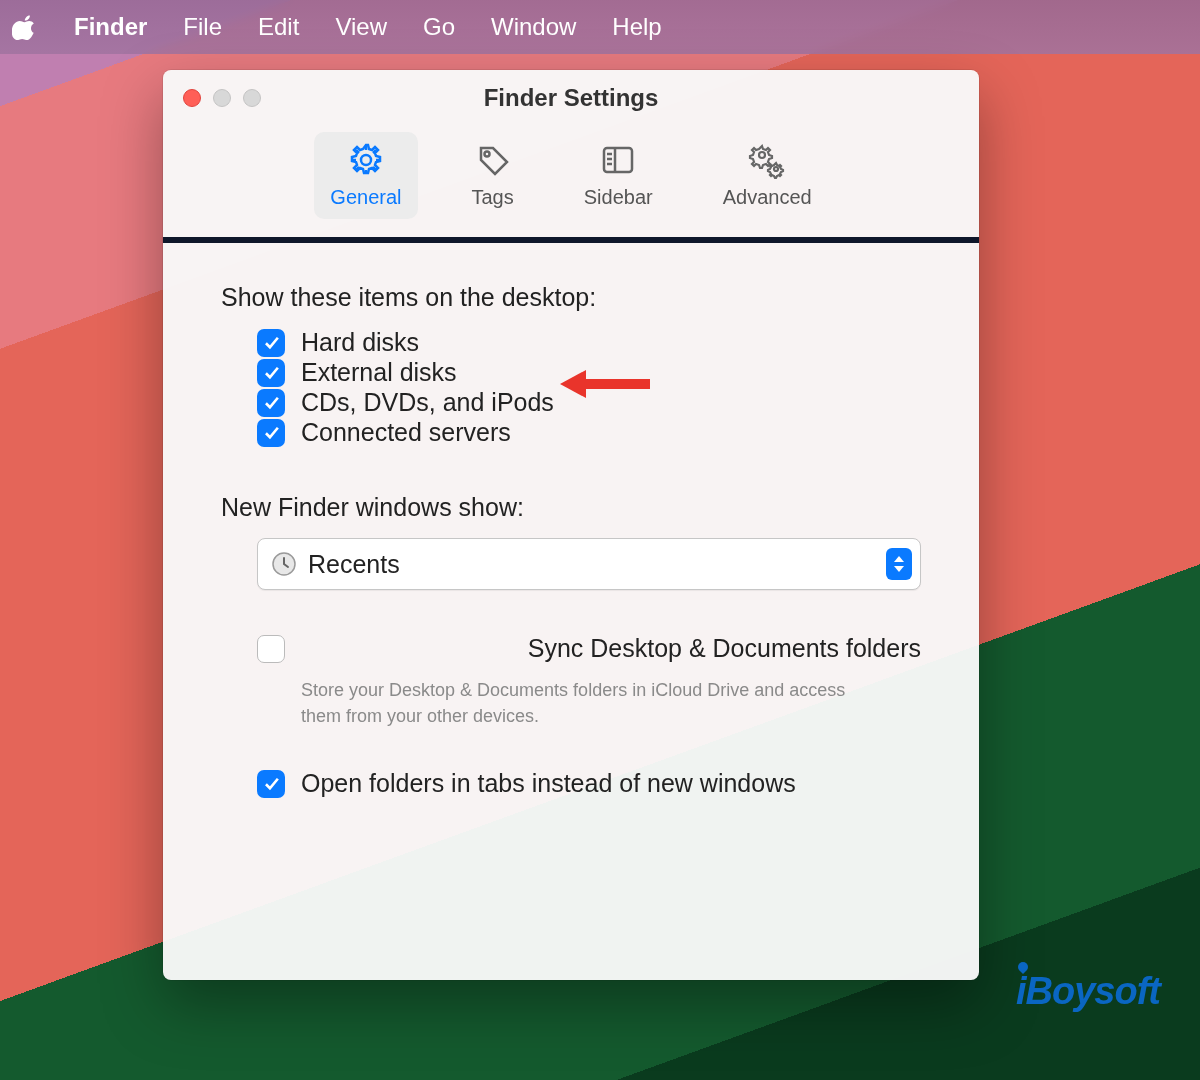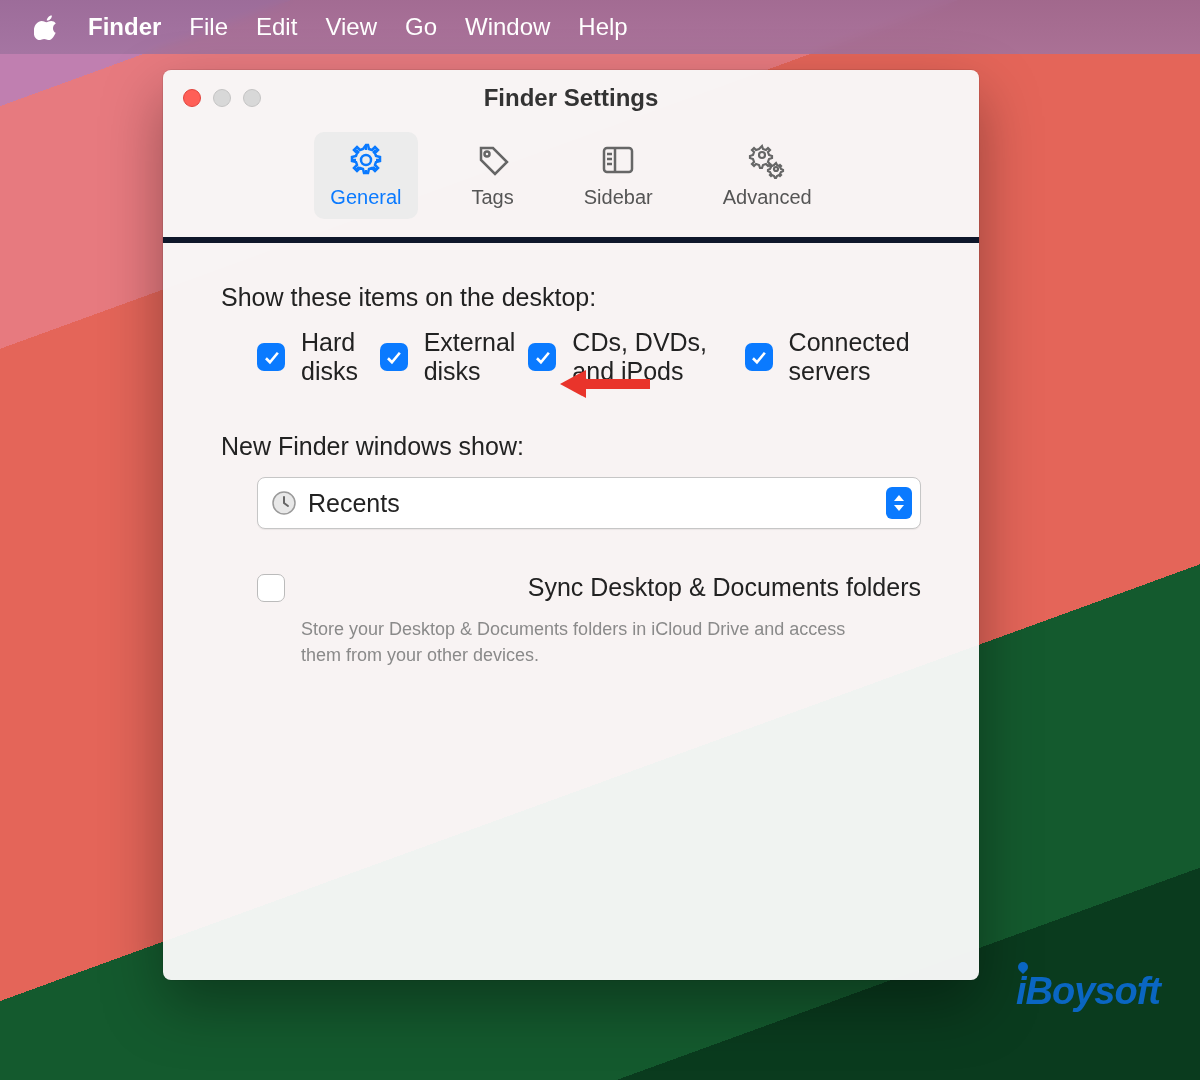--- a/index.html
+++ b/index.html
@@ -13,21 +13,21 @@
         #c07fb0 0%, #c07fb0 7%,
         #e77a7f 7%, #e77a7f 23%,
         #e46559 23%, #e46559 66%,
         #145a2e 66%, #145a2e 86%,
         #0a3b1e 86%, #0a3b1e 100%);
   }
 
   .menubar {
     position: absolute; top:0; left:0; right:0; height:54px;
     background: linear-gradient(180deg, rgba(150,105,150,0.85), rgba(160,115,160,0.85));
-    display:flex; align-items:center; padding:0 34px; gap:28px;
+    display:flex; align-items:center; padding:0 12px; gap:36px;
     color:#fff; font-size:24px;
     backdrop-filter: blur(4px);
   }
   .menubar .apple { width:26px; height:26px; fill:#fff; }
   .menubar .app { font-weight:700; }
   .menubar .item { font-weight:500; }
 
   .window {
     position:absolute; left:163px; top:70px; width:816px; height:910px;
     background: rgba(248,248,248,0.97);
@@ -46,21 +46,21 @@
   .tool { display:flex; flex-direction:column; align-items:center; gap:6px; padding:8px 16px 10px; border-radius:10px; cursor:default; }
   .tool.active { background:#ececec; }
   .tool svg { width:40px; height:40px; }
   .tool.active svg { stroke:#0a7aff; fill:none; }
   .tool:not(.active) svg { stroke:#666; fill:none; }
   .tool .lbl { font-size:20px; color:#555; }
   .tool.active .lbl { color:#0a7aff; }
 
   .content { padding:40px 58px 20px 58px; color:#222; font-size:25px; }
   .section-title { font-size:25px; margin-bottom:16px; }
-  .check-list { padding-left:36px; display:flex; flex-direction:row; gap:10px; margin-bottom:46px; }
+  .check-list { padding-left:36px; display:flex; flex-direction:column; gap:1px; margin-bottom:46px; }
   .check-row { display:flex; align-items:center; gap:16px; position:relative; }
   .chk { width:28px; height:28px; border-radius:7px; display:flex; align-items:center; justify-content:center; flex-shrink:0; }
   .chk.on { background:#0a7aff; }
   .chk.off { background:#fff; border:1.5px solid #bbb; }
   .chk svg { width:19px; height:19px; stroke:#fff; fill:none; stroke-width:3.3; }
   .chk-label { font-size:25px; }
 
   .arrow { position:absolute; left:560px; top:364px; width:92px; height:40px; }
 
   .popup-row { padding-left:36px; margin-top:14px; margin-bottom:44px; }
@@ -203,20 +203,28 @@
         </div>
       </div>
     </div>
 
     <div class="sync-row">
       <div class="chk off"></div>
       <span class="chk-label">Sync Desktop &amp; Documents folders</span>
     </div>
     <div class="sync-desc">Store your Desktop &amp; Documents folders in iCloud Drive and access them from your other devices.</div>
 
+    <div class="tabs-row">
+      <div class="chk on">
+          <svg viewBox="0 0 24 24">
+            <polyline points="5 13 10 18 20 6"></polyline>
+          </svg>
+        </div>
+      <span class="chk-label">Open folders in tabs instead of new windows</span>
+    </div>
 
   </div>
 </div>
 
 <svg class="arrow" viewBox="0 0 92 40">
   <line x1="90" y1="20" x2="20" y2="20" stroke="#e9342b" stroke-width="10"></line>
   <polygon points="0,20 26,6 26,34" fill="#e9342b"></polygon>
 </svg>
 
 <div class="watermark">

